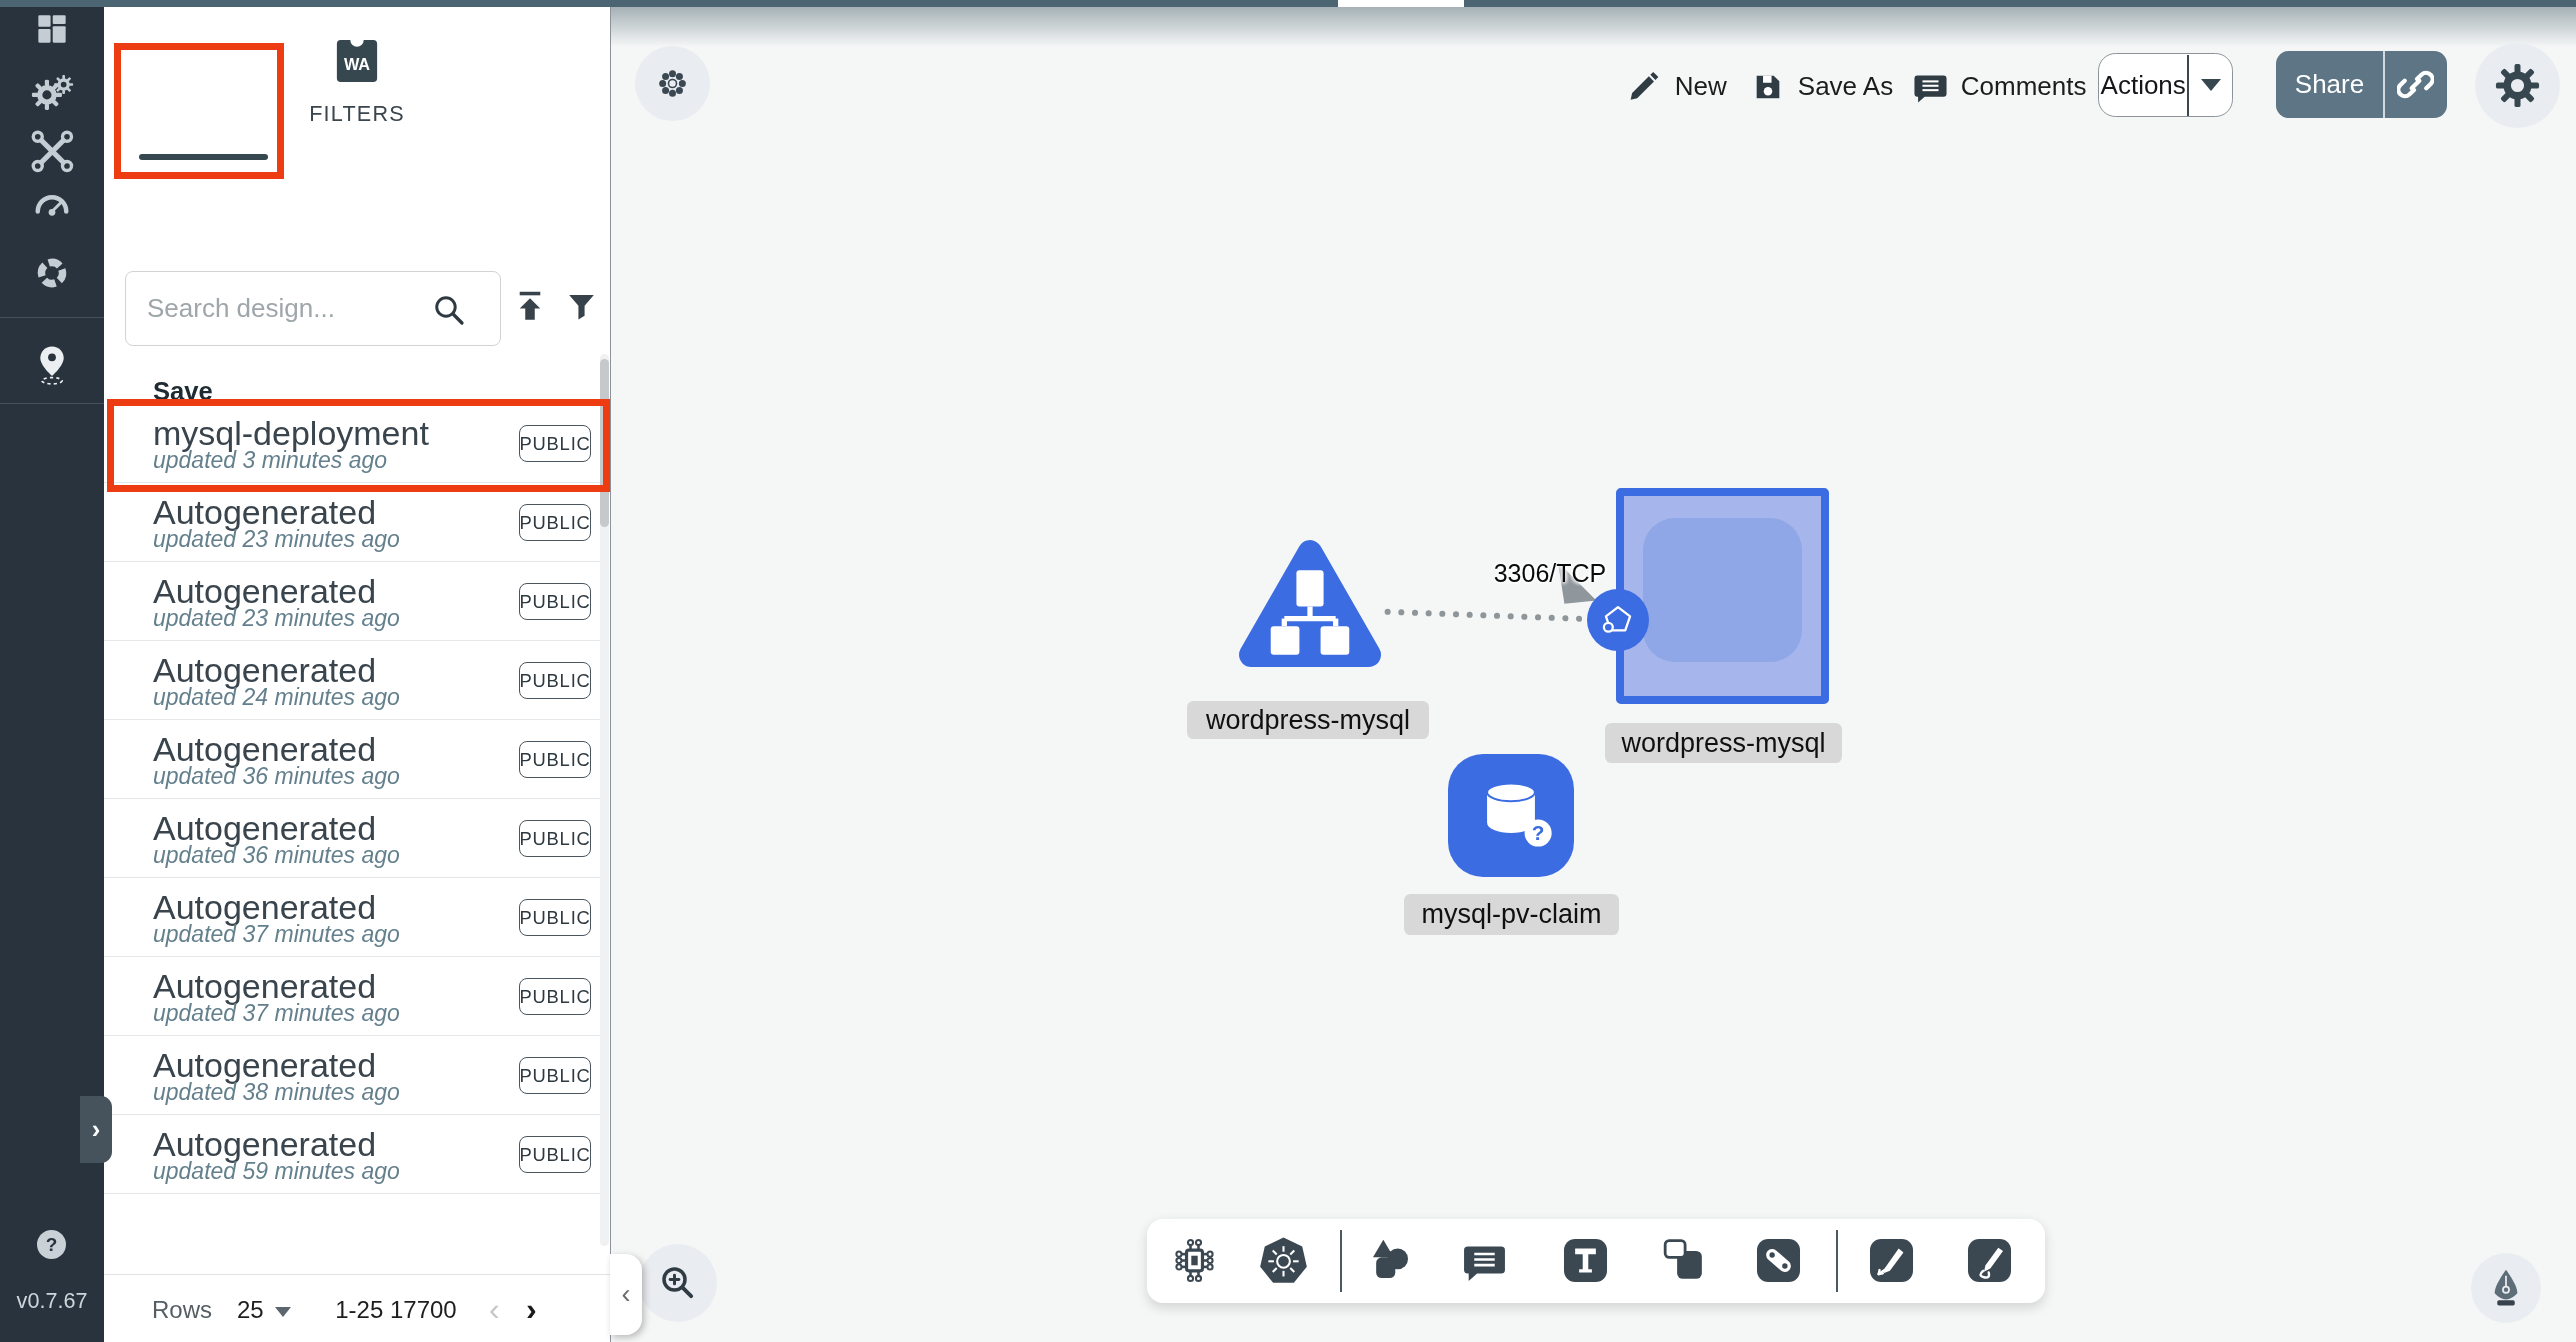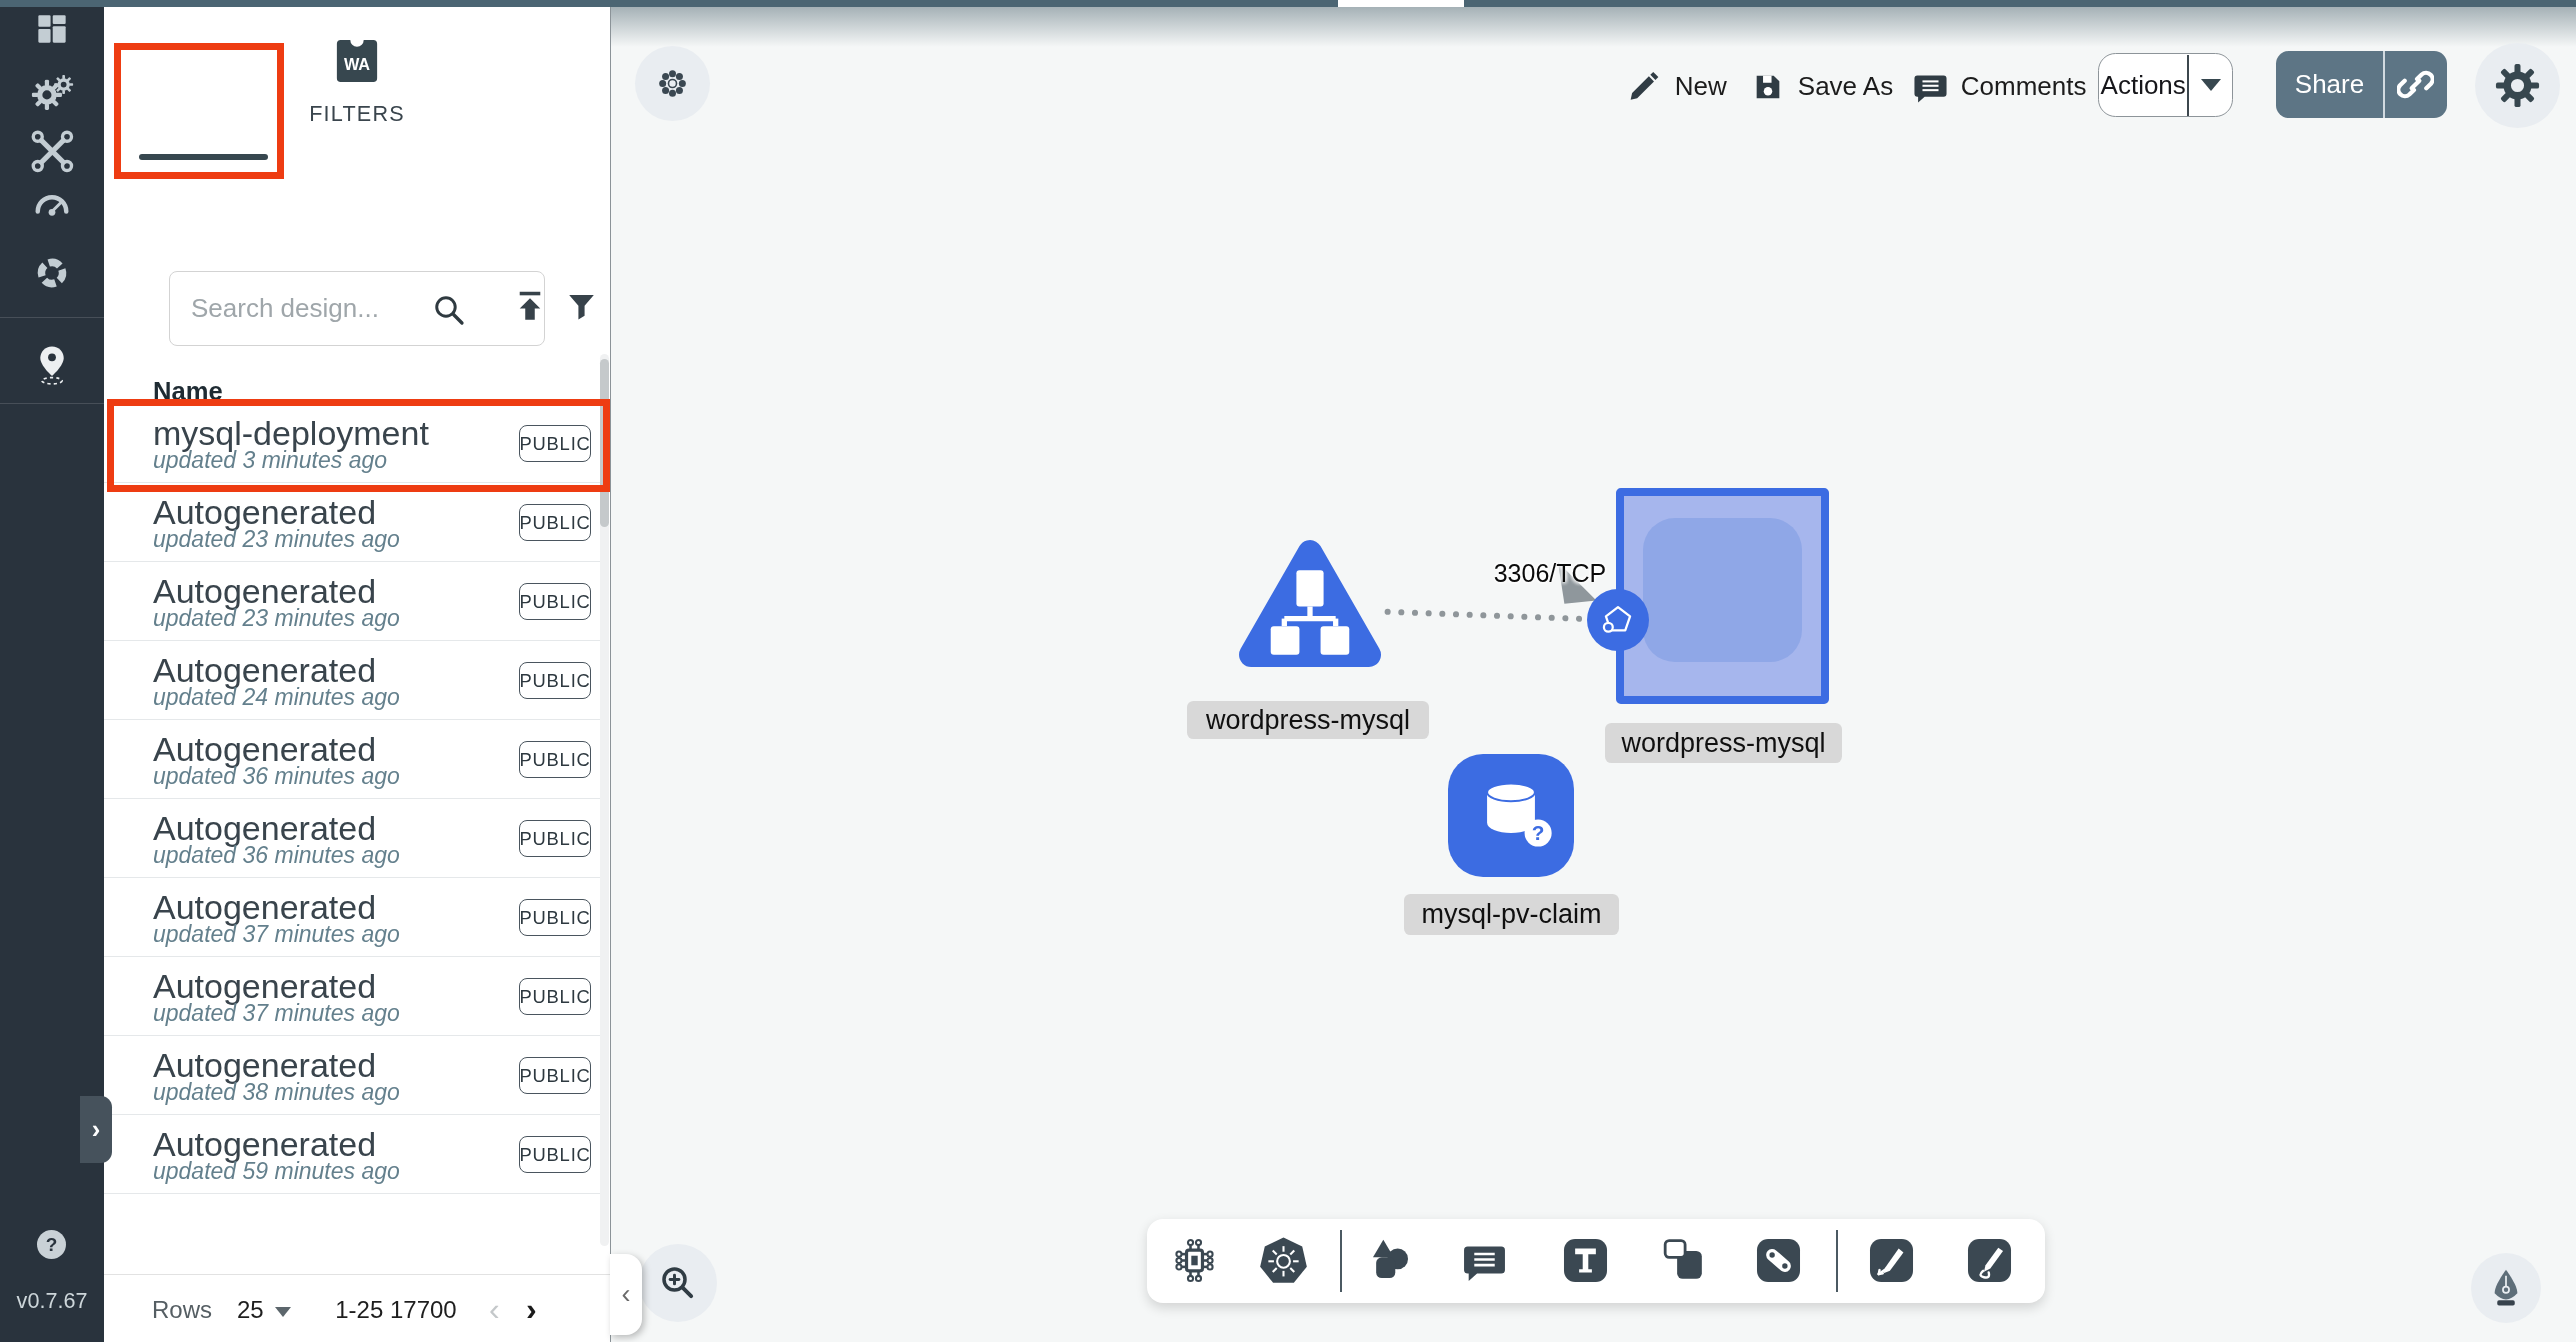--- a/index.html
+++ b/index.html
@@ -22,21 +22,21 @@
   
   .drawer{left:104px;top:0;width:507px;height:1342px;background:#ffffff;border-right:1.6px solid #8b9398;z-index:20;box-sizing:border-box;}
   .tabs-row{position:absolute;left:0;top:0;width:506px;height:189px;background:#fff;display:flex;}
   .tab{flex:1;display:flex;flex-direction:column;align-items:center;justify-content:flex-start;padding-top:38px;cursor:pointer;color:#3e4a52;}
   .tab-label{margin-top:14.4px;font-size:21.6px;letter-spacing:1.2px;color:#3a454d;}
   .tab-underline{position:absolute;left:35px;top:154px;width:129px;height:6.4px;background:#37474f;border-radius:3.2px;}
   .hl-box{position:absolute;border:7.2px solid #ee3c12;box-sizing:border-box;z-index:25;pointer-events:none;}
   .hl-tab{left:10.4px;top:43px;width:170px;height:136px;}
   .hl-row{left:3.2px;top:399px;width:503px;height:93px;}
   .section-strip{position:absolute;left:0;top:189px;width:506px;height:67px;background:#e9edef;display:flex;align-items:center;justify-content:center;font-size:25px;letter-spacing:1.2px;color:#6f8b99;}
-  .search-input{position:absolute;left:21px;top:271px;width:376px;height:75px;box-sizing:border-box;border:1.6px solid #d3d3d3;border-radius:8px;font-size:26px;color:#333;padding:0 72px 0 21px;outline:none;font-family:"Liberation Sans",sans-serif;margin-left:44px;}
+  .search-input{position:absolute;left:21px;top:271px;width:376px;height:75px;box-sizing:border-box;border:1.6px solid #d3d3d3;border-radius:8px;font-size:26px;color:#333;padding:0 72px 0 21px;outline:none;font-family:"Liberation Sans",sans-serif;}
   .search-input::placeholder{color:#9fa6aa;}
   .search-glyph{position:absolute;left:326px;top:291px;}
   .icon-btn{position:absolute;color:#37424a;cursor:pointer;}
   .col-header{position:absolute;left:49px;top:377px;font-size:25.6px;font-weight:bold;color:#1f2b33;}
   .rows{position:absolute;left:0;top:404px;width:497px;}
   .row{position:relative;height:79px;border-bottom:1.6px solid #e5e8ea;box-sizing:border-box;cursor:pointer;background:#fff;}
   .row-name{position:absolute;left:49px;top:9.6px;font-size:34px;color:#39444c;}
   .row-upd{position:absolute;left:49px;top:43px;font-size:23px;font-style:italic;color:#64808d;}
   .row-badge{position:absolute;left:415px;top:21px;width:72px;height:37px;border:1.6px solid #4a555e;border-radius:8px;box-sizing:border-box;display:flex;align-items:center;justify-content:center;font-size:18.4px;letter-spacing:0.8px;color:#2e3940;}
   .scroll-track{position:absolute;left:496px;top:354px;width:8.8px;height:892px;background:#f0f1f2;border-radius:4.8px;}
@@ -222,21 +222,21 @@
         <line x1="-13" y1="-17" x2="13" y2="-17" stroke="currentColor" stroke-width="4.5"></line>
         <path d="M0,-11 L13,2 H6 V16 H-6 V2 H-13 Z" fill="currentColor"></path>
       </svg>
     </span>
     <span class="icon-btn" style="left:459px;top:288px">
       <svg width="37" height="37" viewBox="-24 -24 48 48">
         <path d="M-16,-15 H16 L4,-1 V12 L-4,17 V-1 Z" fill="currentColor"></path>
       </svg>
     </span>
 
-    <div class="col-header">Name</div>
+    <div class="col-header">Save</div>
 
     <div class="rows">
       <div class="row">
         <div class="row-name">mysql-deployment</div>
         <div class="row-upd">updated 3 minutes ago</div>
         <div class="row-badge">PUBLIC</div>
       </div>
       <div class="row">
         <div class="row-name">Autogenerated</div>
         <div class="row-upd">updated 23 minutes ago</div>

